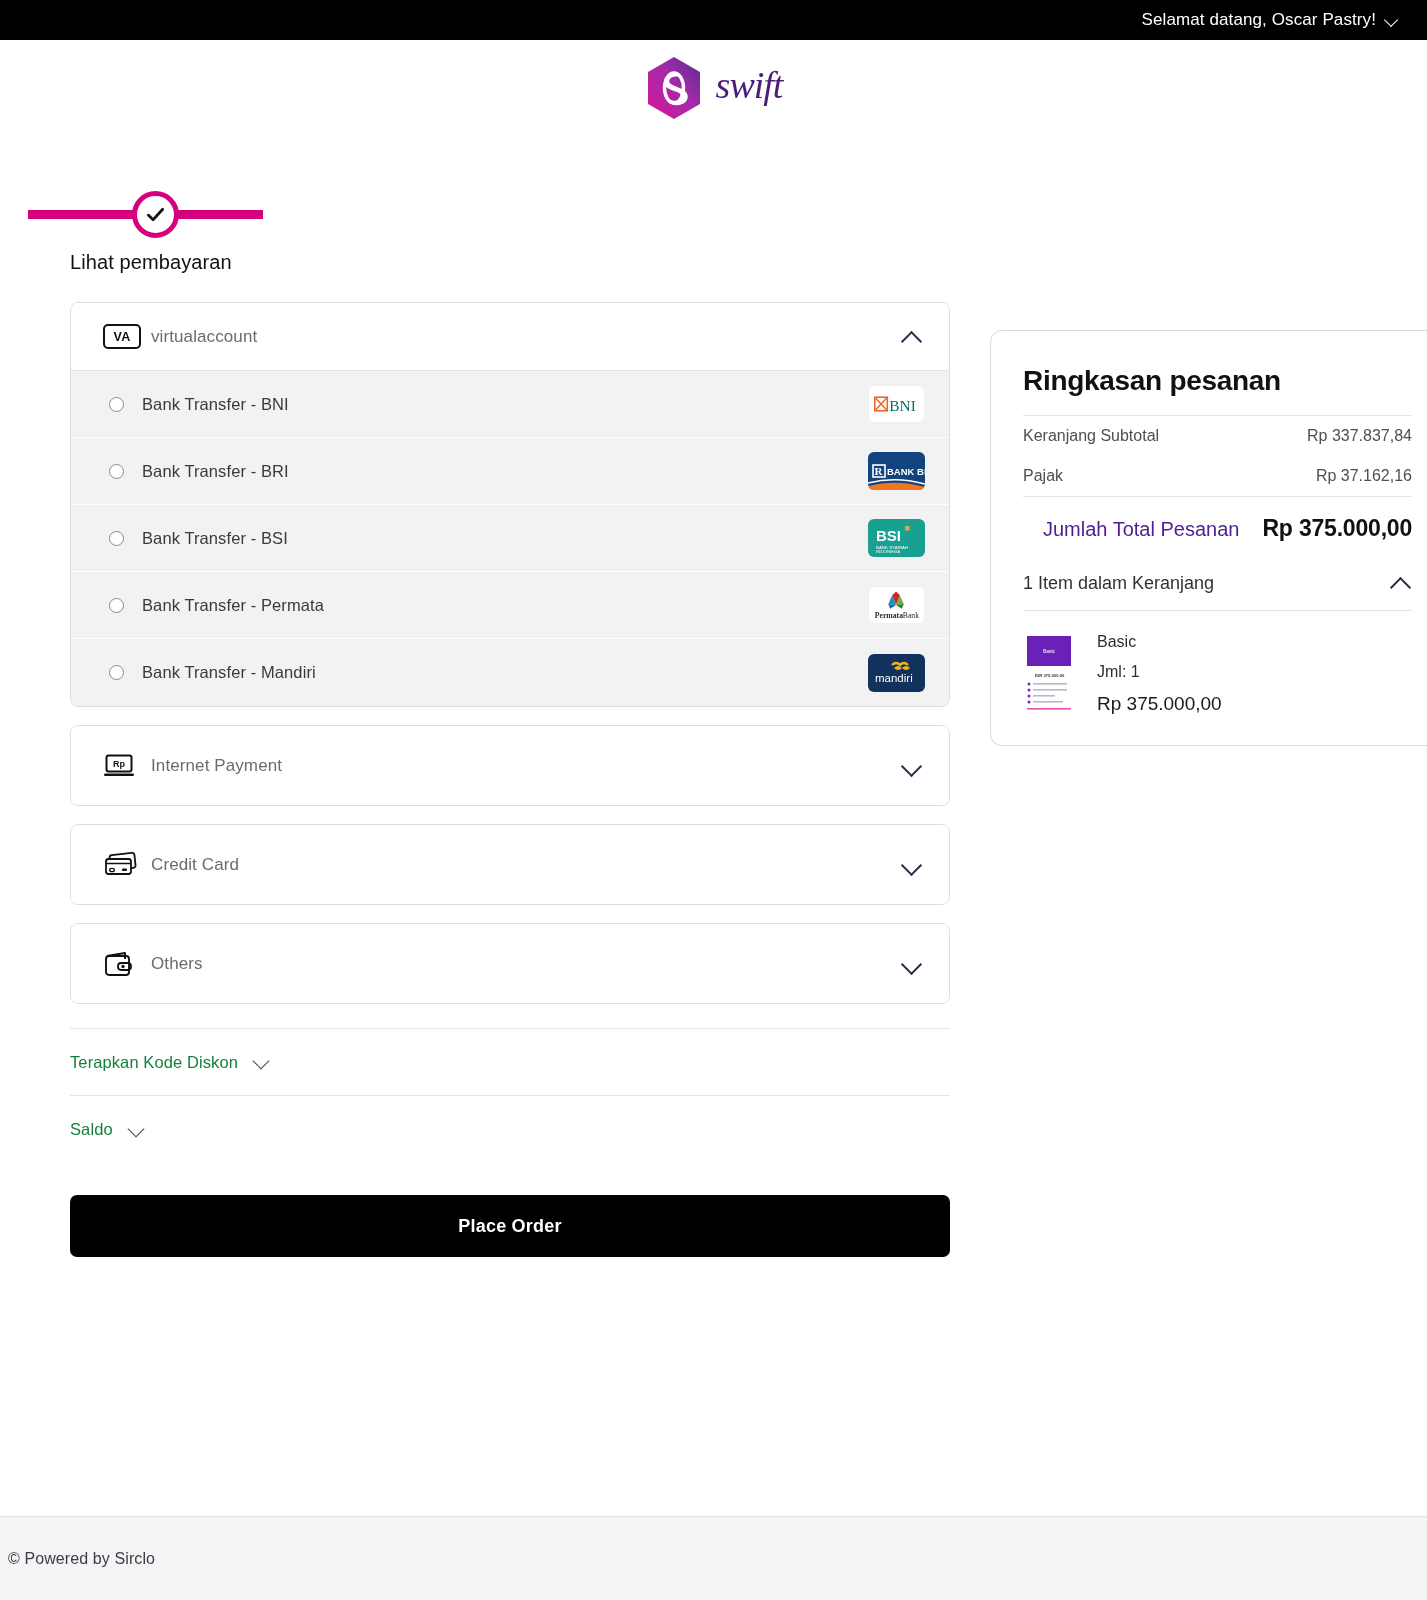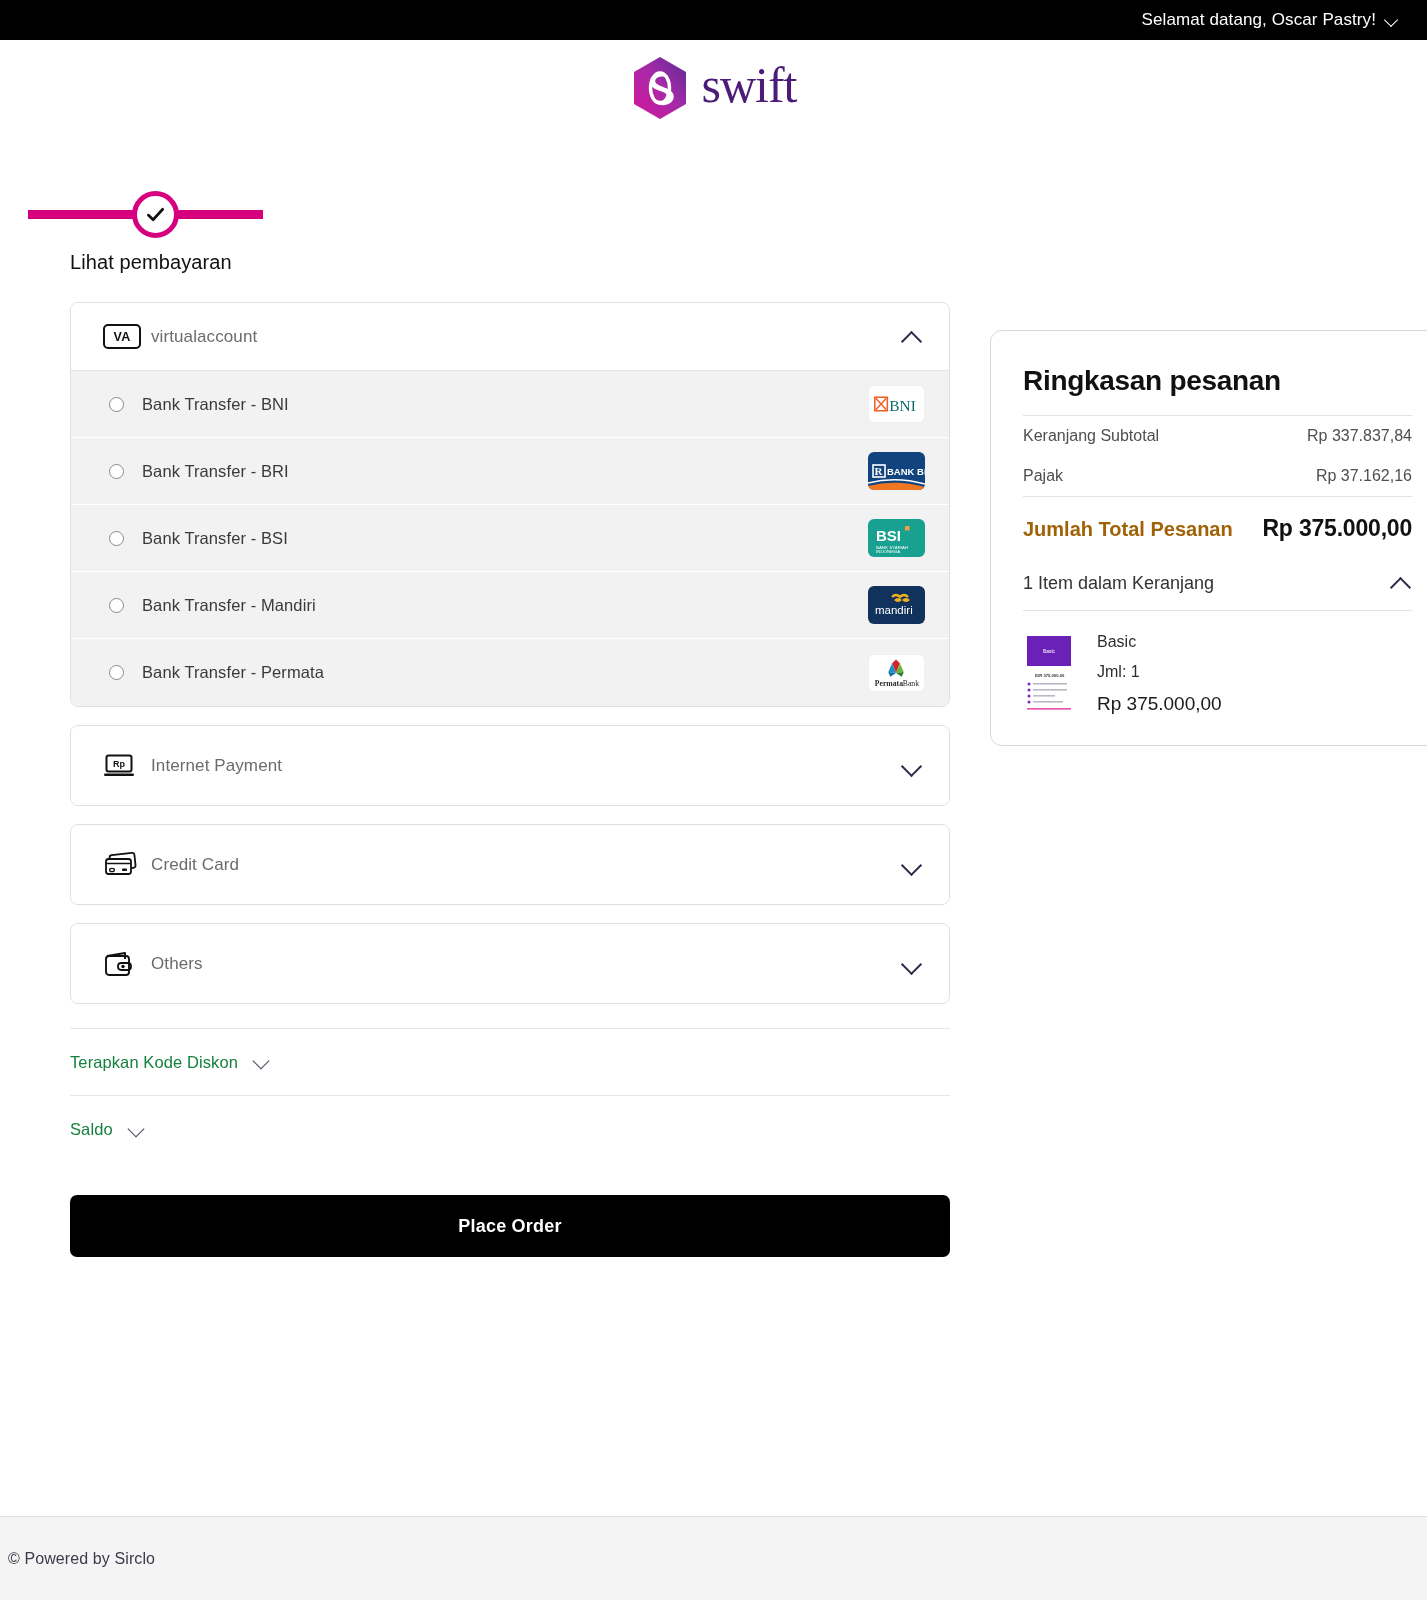--- a/index.html
+++ b/index.html
@@ -40,21 +40,22 @@
     border-right: 1.8px solid #fff;
     border-bottom: 1.8px solid #fff;
     transform: rotate(45deg);
   }
 
   
   .logo-wrap { height: 96px; display: flex; align-items: center; justify-content: center; gap: 13px; flex: 0 0 96px; }
   .logo-mark { width: 58px; height: 64px; display: block; }
   .logo-text {
     font-family: "Liberation Serif", serif;
-    font-size: 50px;
+    font-style: italic;
+    font-size: 38px;
     color: #4b1d78;
     letter-spacing: -1px;
     line-height: 1;
     padding-bottom: 6px;
   }
 
   
   .content { flex: 1 1 auto; position: relative; padding: 0 28px; }
 
   
@@ -174,21 +175,21 @@
 
   
   .summary {
     border: 1px solid #d9d9d9; border-radius: 12px;
     padding: 34px 32px 30px 32px; background: #fff;
   }
   .summary h2 { font-size: 28px; letter-spacing: -.3px; color: #111; font-weight: bold; margin-bottom: 18px; }
   .sum-row { display: flex; justify-content: space-between; align-items: baseline; padding: 11px 0; font-size: 16px; color: #4f4f4f; }
   .sum-div { border-top: 1px solid #e3e3e3; }
   .sum-total { display: flex; justify-content: space-between; align-items: baseline; padding: 18px 0 16px 0; }
-  .sum-total .tl { font-size: 20px; font-weight: bold; color: #a16207; }
+  .sum-total .tl { font-size: 20px; font-weight: normal; color: #4c1d95; margin-left: 20px; }
   .sum-total .tv { font-size: 23px; font-weight: bold; color: #111; letter-spacing: -.2px; }
 
   .items-head { display: flex; align-items: center; padding: 14px 0 16px 0; cursor: pointer; }
   .items-head .ih { font-size: 18px; color: #333; }
   .items-head .spacer { flex: 1 1 auto; }
 
   .item-row { display: flex; gap: 22px; padding-top: 22px; border-top: 1px solid #e3e3e3; }
   .thumb { width: 52px; height: 78px; flex: 0 0 52px; background: #fff; }
   .item-meta .n { font-size: 16px; color: #2e2e2e; margin-bottom: 12px; }
   .item-meta .q { font-size: 16px; color: #2e2e2e; margin-bottom: 12px; }
@@ -299,44 +300,44 @@
                   <text x="8" y="22" font-family="Liberation Sans, sans-serif" font-size="15" font-weight="bold" fill="#ffffff">BSI</text>
                   <rect x="37" y="7" width="4.5" height="4.5" fill="#f2a03d"></rect>
                   <text x="8" y="29.5" font-family="Liberation Sans, sans-serif" font-size="4.4" fill="#ffffff">BANK SYARIAH</text>
                   <text x="8" y="34" font-family="Liberation Sans, sans-serif" font-size="4.4" fill="#ffffff">INDONESIA</text>
                 </svg>
               </span>
             </div>
 
             <div class="bank-row">
               <span class="radio"></span>
-              <span class="label">Bank Transfer - Mandiri</span>
-              <span class="spacer"></span>
-              <span class="logo-chip" style="background:#12325e;">
-                <svg viewBox="0 0 57 38" width="57" height="38">
-                  <path d="M26 14 q4-4 8 0 q4-4 8 0 q-4 4-8 0 q-4 4-8 0 Z" fill="#f2b21a"></path>
-                  <path d="M24 11 q4-4 8 0 q4-4 8 0" stroke="#f2b21a" stroke-width="2.4" fill="none"></path>
-                  <text x="7" y="28" font-family="Liberation Sans, sans-serif" font-size="11.5" fill="#ffffff">mandiri</text>
-                </svg>
-              </span>
-            </div>
-
-            <div class="bank-row">
-              <span class="radio"></span>
               <span class="label">Bank Transfer - Permata</span>
               <span class="spacer"></span>
               <span class="logo-chip" style="background:#ffffff;border:1px solid #f0f0f0;">
                 <svg viewBox="0 0 57 38" width="57" height="38">
                   <path d="M28 5 L32 9 L28 19 L24 9 Z" fill="#d6232a"></path>
                   <path d="M24 9 L28 19 L20 18 Z" fill="#1f8fc4"></path>
                   <path d="M32 9 L28 19 L36 18 Z" fill="#6cb33f"></path>
                   <path d="M20 18 L28 19 L22 23 Z" fill="#0e6fa8"></path>
                   <path d="M36 18 L28 19 L34 23 Z" fill="#2c7d2c"></path>
                   <text x="6" y="33" font-family="Liberation Serif, serif" font-size="8" font-weight="bold" fill="#2b2b2b">Permata</text>
                   <text x="35" y="33" font-family="Liberation Serif, serif" font-size="8" fill="#2b2b2b">Bank</text>
+                </svg>
+              </span>
+            </div>
+
+            <div class="bank-row">
+              <span class="radio"></span>
+              <span class="label">Bank Transfer - Mandiri</span>
+              <span class="spacer"></span>
+              <span class="logo-chip" style="background:#12325e;">
+                <svg viewBox="0 0 57 38" width="57" height="38">
+                  <path d="M26 14 q4-4 8 0 q4-4 8 0 q-4 4-8 0 q-4 4-8 0 Z" fill="#f2b21a"></path>
+                  <path d="M24 11 q4-4 8 0 q4-4 8 0" stroke="#f2b21a" stroke-width="2.4" fill="none"></path>
+                  <text x="7" y="28" font-family="Liberation Sans, sans-serif" font-size="11.5" fill="#ffffff">mandiri</text>
                 </svg>
               </span>
             </div>
 
           </div>
         </div>
 
         
         <div class="pay-card">
           <div class="pay-head" style="height:79px;">

